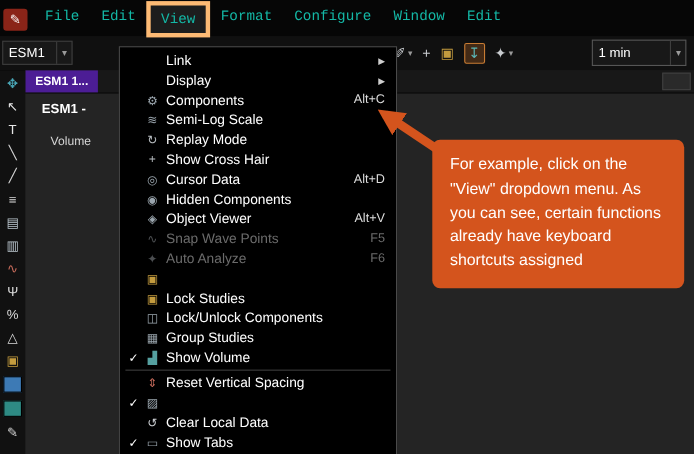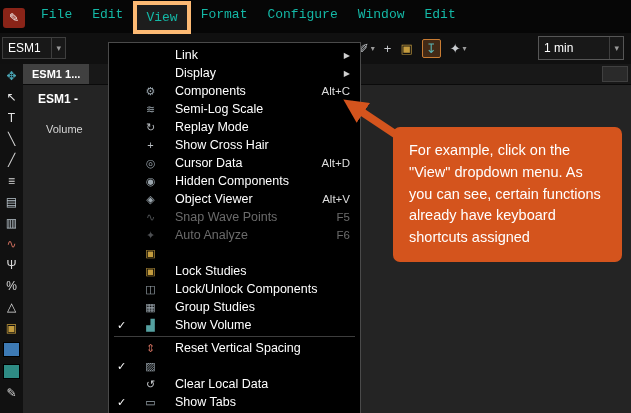--- a/index.html
+++ b/index.html
@@ -35,21 +35,21 @@
   .chart-area{position:absolute;top:64px;left:23px;right:0;bottom:0;background:#242424;}
   .tab-strip{height:20px;background:#181818;display:flex;border-bottom:1px solid #0a0a0a;}
   .chart-tab{color:#fff;font-size:11px;font-weight:bold;padding:4px 9px 0;}
   .mini-tab{margin-left:auto;margin-right:3px;width:26px;height:16px;margin-top:2px;background:#2a2a2a;
             border:1px solid #404040;box-sizing:border-box;}
   .chart-title{position:absolute;top:28px;left:15px;color:#fff;font-size:12px;font-weight:bold;}
   .chart-subtitle{position:absolute;top:44px;left:23px;color:#d5d5d5;font-size:11px;margin-top:15px;}
   
   .view-menu{position:absolute;left:108px;top:42px;width:253px;background:#000;border:1px solid #4a4a4a;
              box-sizing:border-box;padding:3px 0 4px;z-index:10;}
-  .vm-row{display:flex;align-items:center;height:18px;padding:0 10px 0 5px;font-size:12.5px;color:#fff;gap:12px;}
+  .vm-row{display:flex;align-items:center;height:18px;padding:0 10px 0 5px;font-size:12.5px;color:#fff;}
   .vm-check{width:15px;text-align:center;font-size:11px;color:#fff;flex:none;}
   .vm-icon{width:19px;text-align:center;font-size:11px;flex:none;}
   .vm-label{flex:1;padding-left:3px;white-space:nowrap;}
   .vm-shortcut{font-size:11.5px;color:#dcdcdc;}
   .vm-caret{font-size:8px;color:#cfcfcf;}
   .vm-row.disabled .vm-label,.vm-row.disabled .vm-shortcut{color:#6b6b6b;}
   .vm-row.disabled .vm-icon{opacity:.55;}
   .vm-sep{height:1px;background:#3d3d3d;margin:2px 5px;}
   
   .arrow-svg{position:absolute;left:0;top:0;z-index:15;pointer-events:none;}
@@ -121,21 +121,21 @@
       <div class="tool" style="color: rgb(217, 217, 217);">%</div>
       <div class="tool" style="color: rgb(217, 217, 217);">△</div>
       <div class="tool" style="color: rgb(195, 155, 62);">▣</div>
       <div class="tool swatch-box" style="background: rgb(61, 122, 181);"></div>
       <div class="tool swatch-box" style="background: rgb(46, 139, 132);"></div>
       <div class="tool" style="color: rgb(217, 217, 217);">✎</div>
     </div>
 
   <div class="chart-area">
     <div class="tab-strip">
-      <div class="chart-tab" id="chart-tab" style="background: #404040;">ESM1 1...</div>
+      <div class="chart-tab" id="chart-tab" style="background: #4c1d95;">ESM1 1...</div>
       <div class="mini-tab"></div>
     </div>
     <div class="chart-title">ESM1 -</div>
     <div class="chart-subtitle">Volume</div>
   </div>
 
   <div class="view-menu" id="view-menu">
       <div class="vm-row">
         <div class="vm-check"></div>
         <div class="vm-icon"></div>

